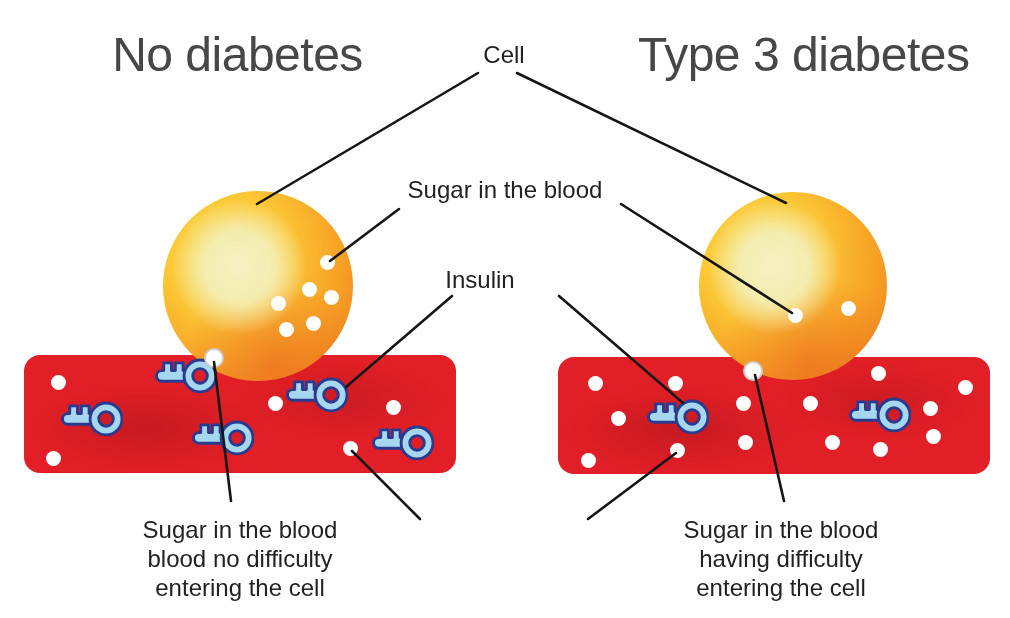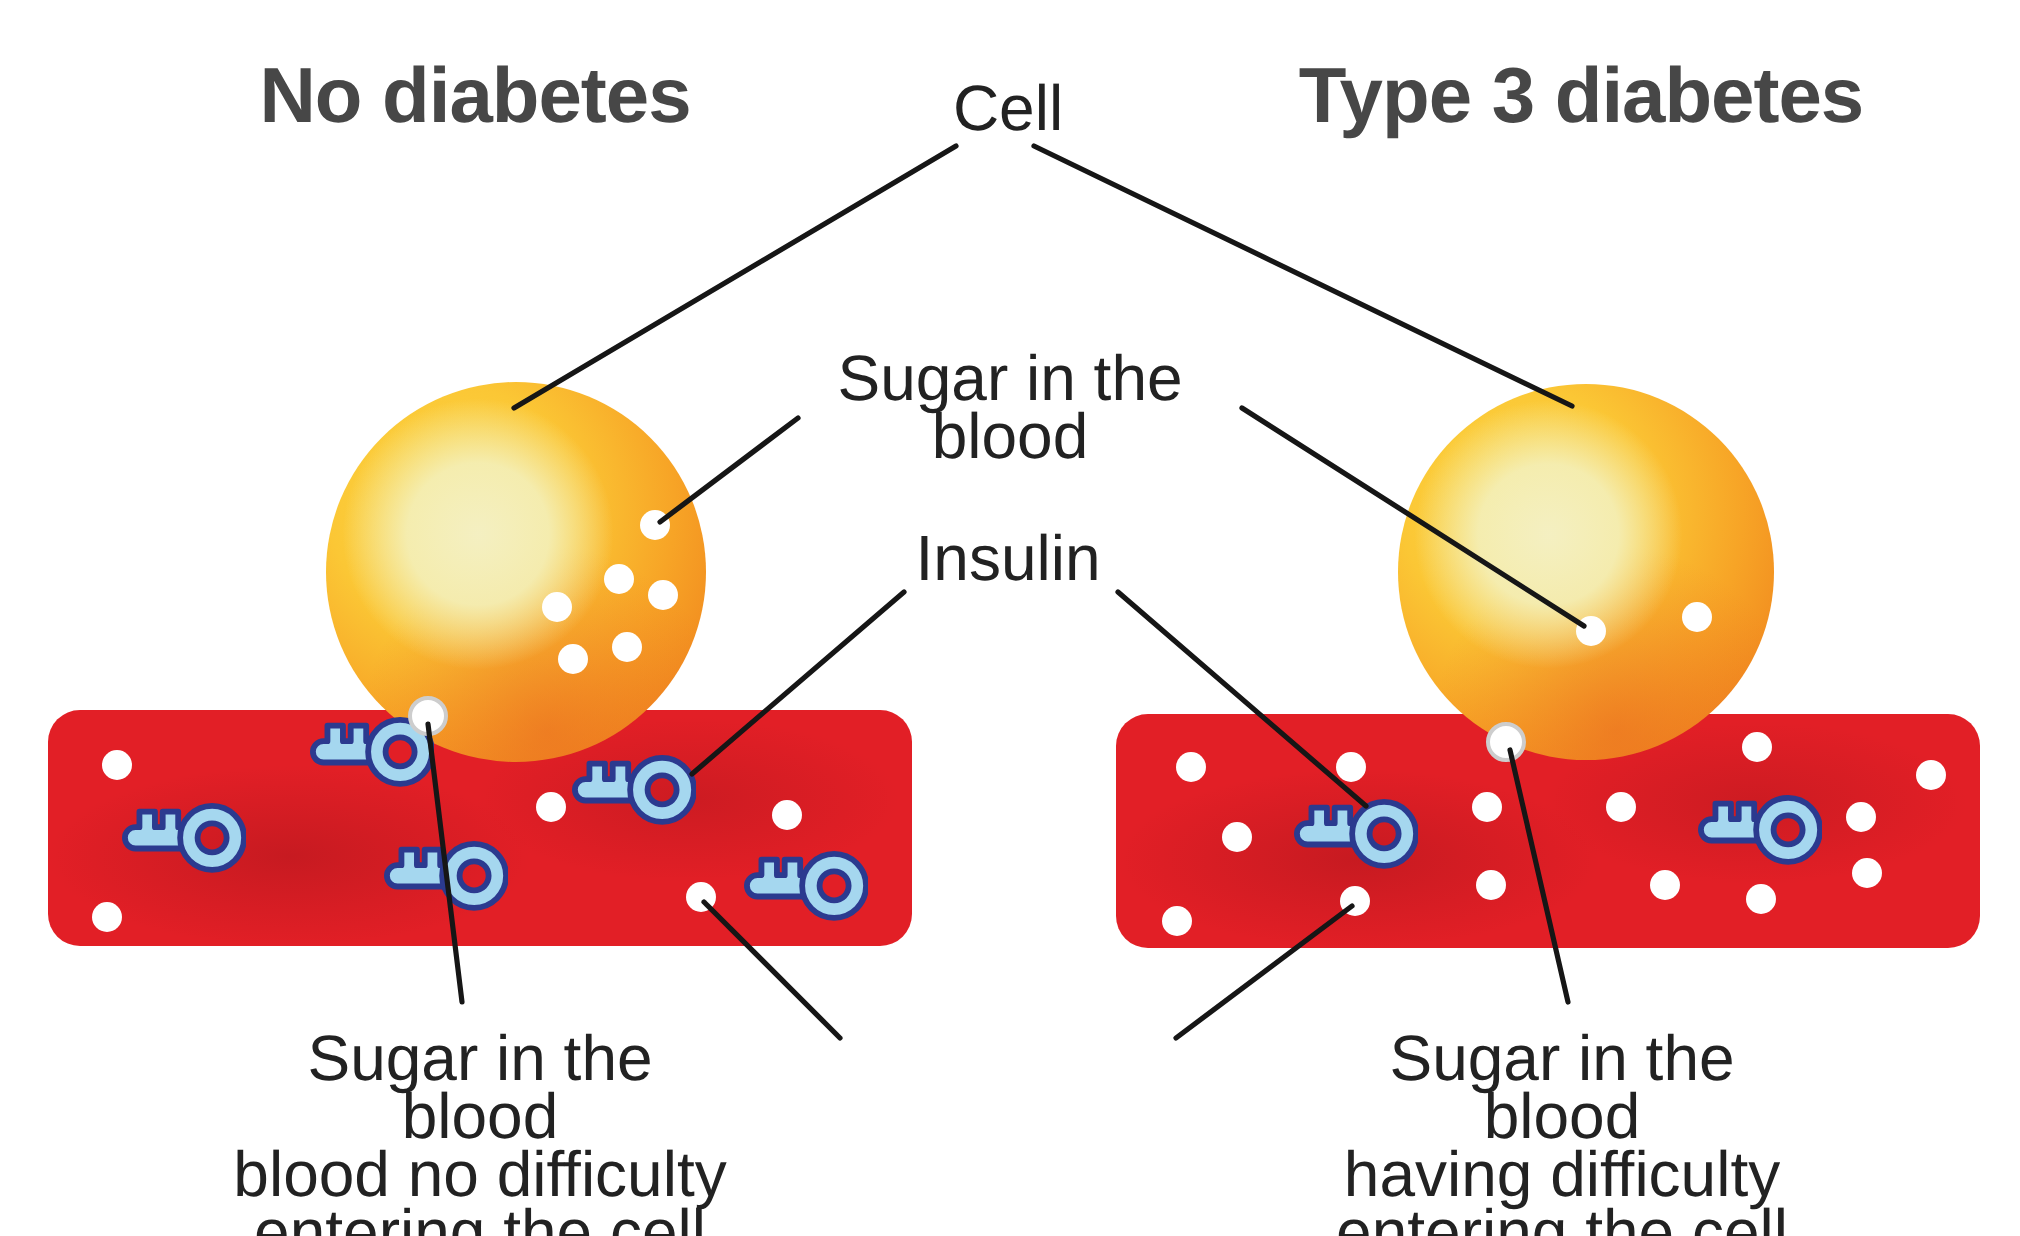--- a/index.html
+++ b/index.html
@@ -1,25 +1,25 @@
 <!DOCTYPE html>
 <html><head>
 <meta charset="utf-8">
 <style>
   html,body{margin:0;padding:0;background:#fff;}
   .stage{
     position:relative;width:1010px;height:618px;background:#ffffff;overflow:hidden;
     font-family:"Liberation Sans","DejaVu Sans",sans-serif;
   }
   .title{
-    position:absolute;text-align:center;font-weight:700;font-size:39px;
+    position:absolute;text-align:center;font-weight:400;font-size:48px;
     color:var(--title-color,#474747);letter-spacing:-0.5px;white-space:nowrap;
   }
   .lbl{
-    position:absolute;text-align:center;font-size:32px;color:var(--label-color,#222222);
+    position:absolute;text-align:center;font-size:24px;color:var(--label-color,#222222);
     line-height:29px;
   }
   #shapes,#lines{position:absolute;left:0;top:0;width:1010px;height:618px;}
   #lines{pointer-events:none;}
   .vessel{
     position:absolute;border-radius:16px;
     background:
       radial-gradient(ellipse 40% 55% at 28% 62%, rgba(155,18,24,.38), rgba(155,18,24,0) 70%),
       radial-gradient(ellipse 35% 50% at 74% 38%, rgba(155,18,24,.30), rgba(155,18,24,0) 70%),
       var(--red,#e21f26);
@@ -129,21 +129,21 @@
       <line x1="352" y1="451" x2="420" y2="519" stroke="#161616" stroke-width="2.6" stroke-linecap="round"></line>
       <line x1="676" y1="453" x2="588" y2="519" stroke="#161616" stroke-width="2.6" stroke-linecap="round"></line>
       <line x1="755" y1="375" x2="784" y2="501" stroke="#161616" stroke-width="2.6" stroke-linecap="round"></line>
     </svg>
 
   <div class="title" style="left:100px;top:27px;width:275px;">No diabetes</div>
   <div class="title" style="left:638px;top:27px;width:305px;">Type 3 diabetes</div>
 
   <div class="lbl" style="left:454px;top:40px;width:100px;">Cell</div>
   <div class="lbl" style="left:395px;top:175px;width:220px;">Sugar in the blood</div>
-  <div class="lbl" style="left:454px;top:265px;width:100px;">Insulin</div>
+  <div class="lbl" style="left:430px;top:265px;width:100px;">Insulin</div>
 
   <div class="lbl" style="left:115px;top:515px;width:250px;">
     <div>Sugar in the blood</div>
     <div>blood no difficulty</div>
     <div>entering the cell</div>
   </div>
   <div class="lbl" style="left:656px;top:515px;width:250px;">
     <div>Sugar in the blood</div>
     <div>having difficulty</div>
     <div>entering the cell</div>

